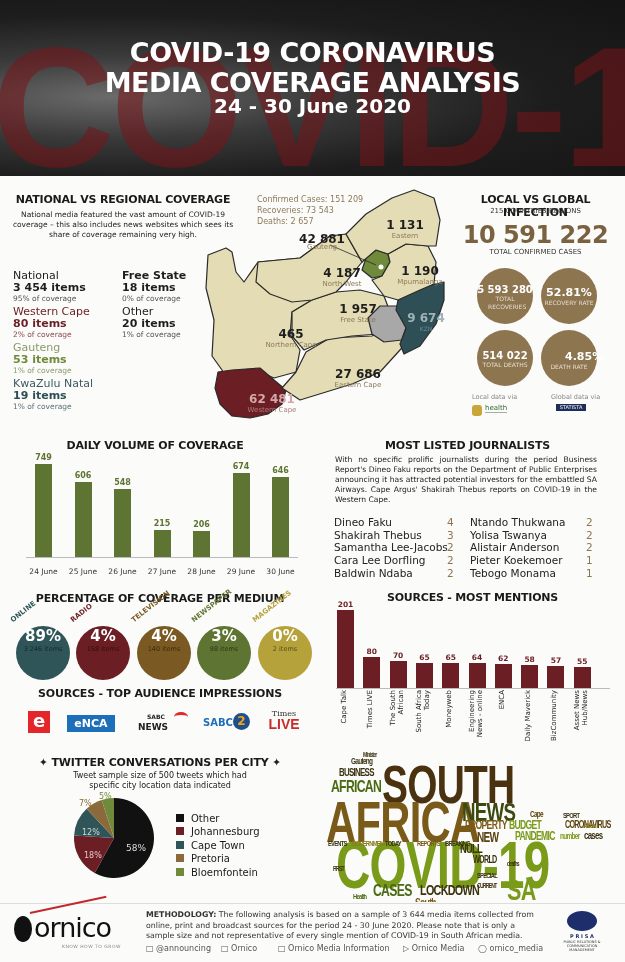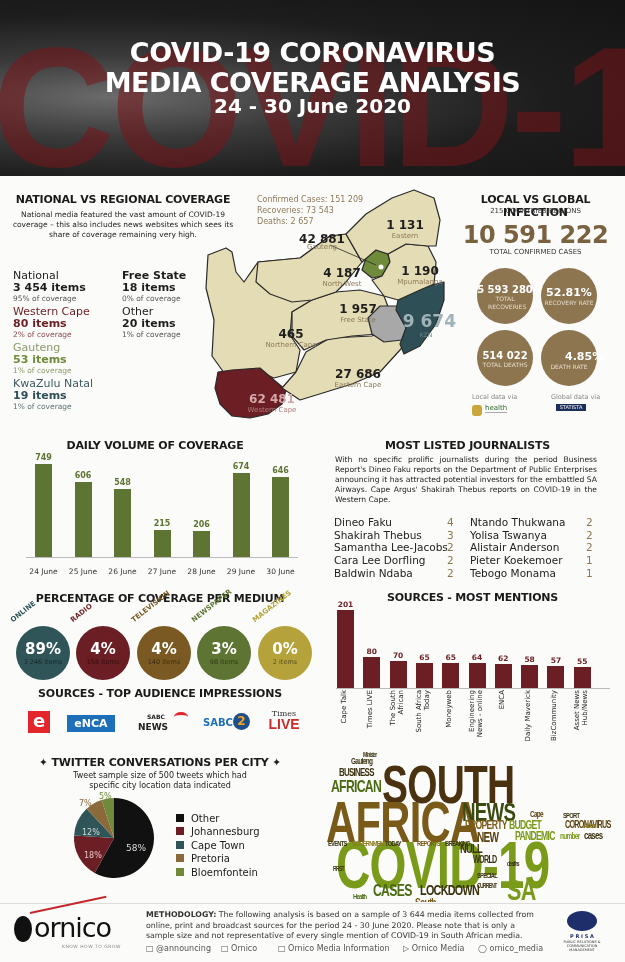--- a/index.html
+++ b/index.html
@@ -19,21 +19,21 @@
   .reg-pct { font-size: 7.5px; line-height: 9px; color: #555; }
   .circle { position: absolute; border-radius: 50%; background: #8d7550; color: #fff; text-align: center; }
   .circle .big { font-weight: bold; font-size: 12px; }
   .circle .lbl { font-size: 6px; color: #e6dccb; line-height: 8px; }
   .bar { position: absolute; background: #5e7432; }
   .barval { position: absolute; font-size: 8px; font-weight: bold; color: #5e7432; text-align: center; width: 40px; }
   .barlbl { position: absolute; font-size: 7.5px; color: #333; text-align: center; width: 40px; }
   .jrow { position: absolute; font-size: 10.5px; color: #222; }
   .jnum { position: absolute; font-size: 10.5px; color: #8d7550; }
   .mcircle { position: absolute; width: 54px; height: 54px; border-radius: 50%; text-align: center; color: #fff; }
-  .mcircle .p { font-weight: bold; font-size: 15px; margin-top: 14px; }
+  .mcircle .p { font-weight: bold; font-size: 15px; margin-top: 1px; }
   .mcircle .i { font-size: 6.5px; color: rgba(0,0,0,0.55); }
   .mlabel { position: absolute; font-size: 7px; font-weight: bold; transform-origin: left bottom; }
   .sbar { position: absolute; background: #6b1e23; }
   .sval { position: absolute; font-size: 7.5px; font-weight: bold; color: #6b1e23; width: 30px; text-align: center; }
   .slbl { position: absolute; font-size: 7px; color: #222; transform: rotate(-90deg); transform-origin: left top; white-space: nowrap; line-height: 8px; }
   .legend-row { position: absolute; font-size: 10px; color: #1a1a1a; }
   .legend-row .sw { display: inline-block; width: 8px; height: 8px; margin-right: 7px; vertical-align: 0px; }
   .wc { position: absolute; font-family: "Liberation Sans", sans-serif; font-weight: bold; line-height: 1; white-space: nowrap; transform: scaleX(0.72); transform-origin: left top; letter-spacing: -1px; }
   .social { position: absolute; font-size: 8px; color: #555; }
 </style>
@@ -127,21 +127,21 @@
 </div>
 <div class="abs" style="left:390px;top:264px;width:60px;text-align:center;">
   <div style="font-weight:bold;font-size:12px;">1 190</div>
   <div style="font-size:7px;color:#8d7a5a;">Mpumalanga</div>
 </div>
 <div class="abs" style="left:328px;top:302px;width:60px;text-align:center;">
   <div style="font-weight:bold;font-size:12px;">1 957</div>
   <div style="font-size:7px;color:#8d7a5a;">Free State</div>
 </div>
 <div class="abs" style="left:396px;top:311px;width:60px;text-align:center;">
-  <div style="font-weight:bold;font-size:17px;color:#9fb3b8;text-align:right;">9 674</div>
+  <div style="font-weight:bold;font-size:12px;color:#9fb3b8;">9 674</div>
   <div style="font-size:6px;color:#6a8a90;">KZN</div>
 </div>
 <div class="abs" style="left:256px;top:327px;width:70px;text-align:center;">
   <div style="font-weight:bold;font-size:12px;">465</div>
   <div style="font-size:7px;color:#8d7a5a;">Northern Cape</div>
 </div>
 <div class="abs" style="left:326px;top:367px;width:64px;text-align:center;">
   <div style="font-weight:bold;font-size:12px;">27 686</div>
   <div style="font-size:7px;color:#8d7a5a;">Eastern Cape</div>
 </div>

